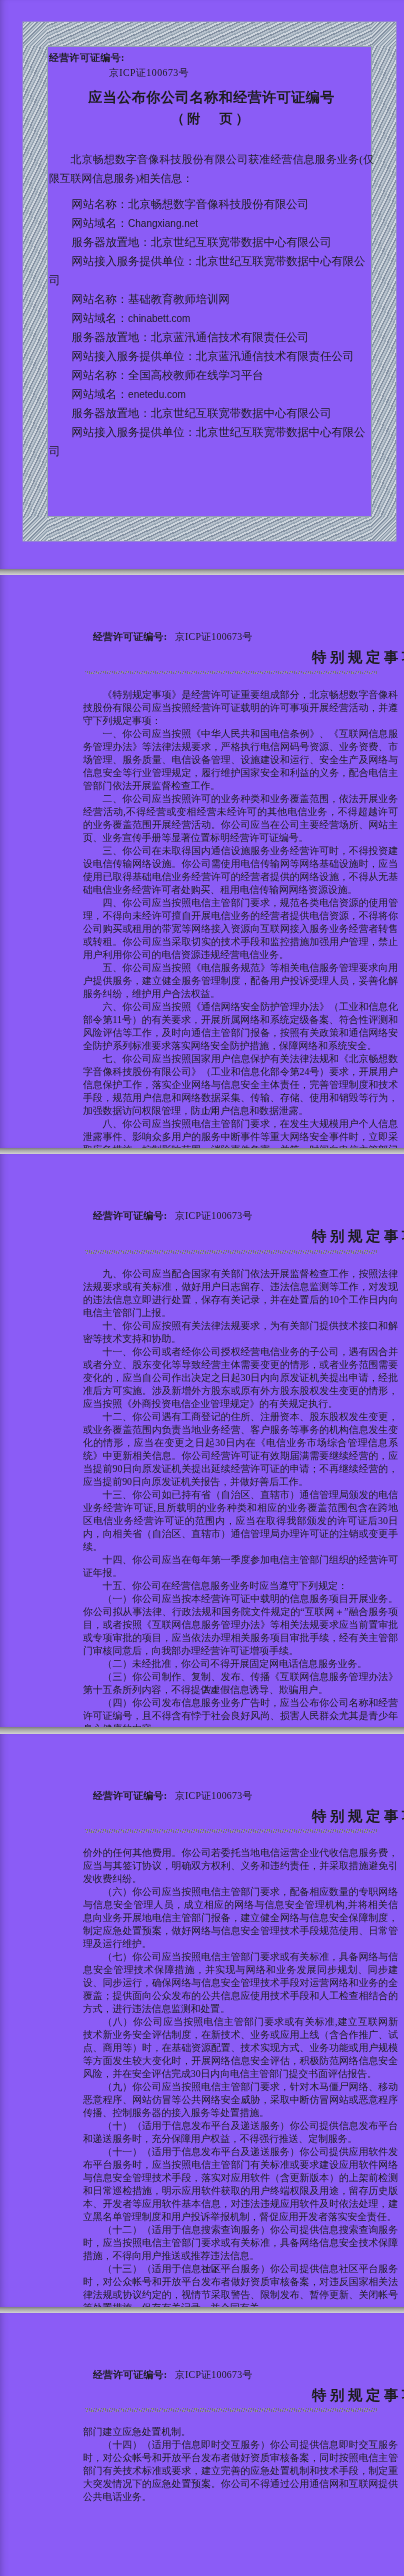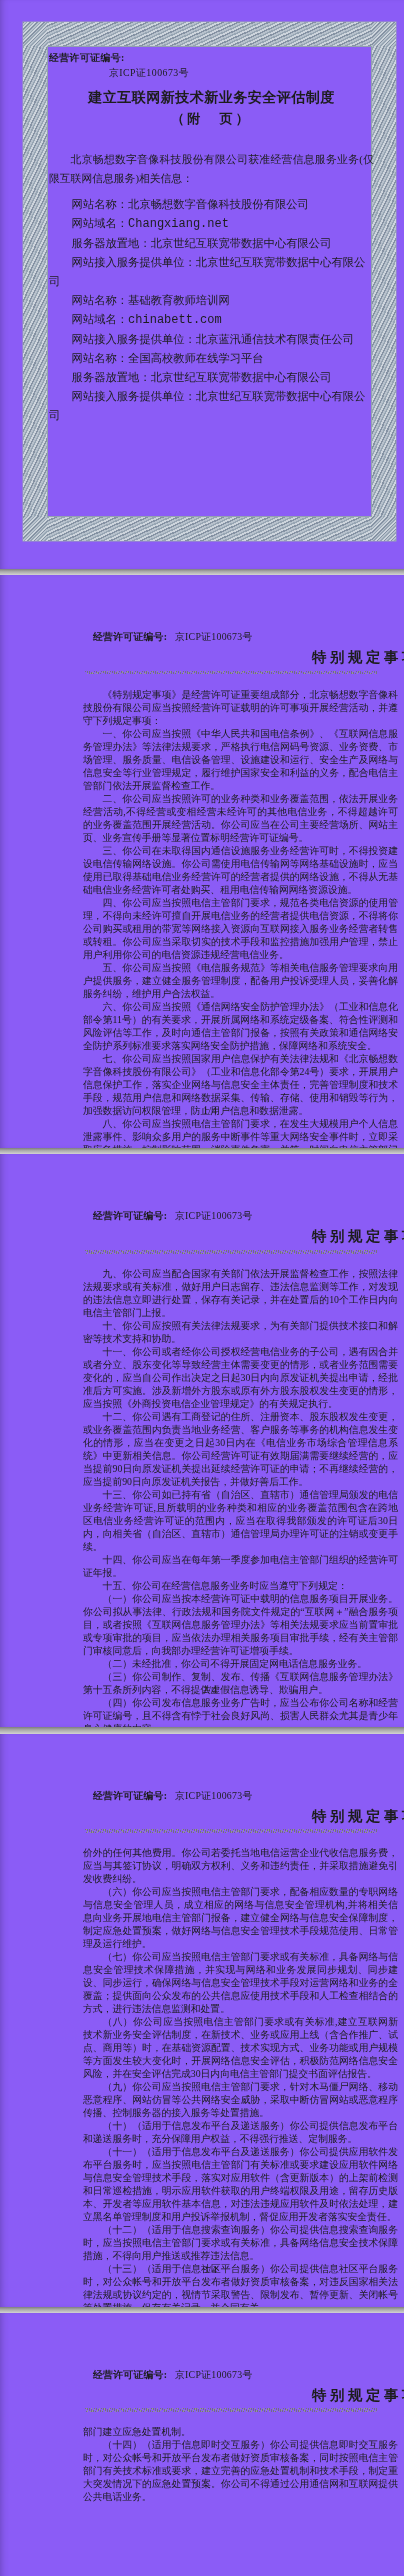--- a/index.html
+++ b/index.html
@@ -15,21 +15,21 @@
             border-image:repeating-linear-gradient(135deg,#8592a3 0 2.1px,#b7c1cc 2.1px 4.6px,#97a5b3 4.6px 6.7px,#cdd4dc 6.7px 9.3px) 46;
             box-shadow:inset 0 0 0 1px #93a1b0, 0 0 0 0.5px #9aa7b4;}
   .p1-body{position:absolute;left:49px;right:46px;top:52px;bottom:54px;}
   .lic-label1{font-size:9.8px;font-weight:bold;letter-spacing:0.5px;}
   .lic-num1{font-size:9.8px;margin:2.1px 0 0 60px;letter-spacing:0.5px;}
   .cert-title{font-size:14px;font-weight:bold;text-align:center;margin:9.3px 0 0 0;letter-spacing:0.5px;}
   .cert-sub{font-size:13px;font-weight:bold;text-align:center;margin:3px 0 0 0;letter-spacing:3.1px;}
   .intro{font-size:10.8px;line-height:19px;margin:21.6px 0 0 0;text-indent:2em;text-align:justify;word-break:break-all;}
   .kvs{margin-top:7.2px;}
   .kv{font-size:11.3px;line-height:19px;margin:0;text-indent:2em;text-align:left;word-break:break-all;}
-  .kv .mono{font-family:Liberation Mono, monospace;font-size:12px;}
+  .kv .mono{font-family:Liberation Sans, sans-serif;font-size:10px;}
 
   
   .pgn{height:573px;}
   .pg-last{height:561px;}
   .ph{margin:56px 0 0 52px;font-size:9.8px;}
   .ph .lab{font-weight:bold;letter-spacing:0.3px;}
   .ph .num{margin-left:5.2px;letter-spacing:0.3px;}
   .pt{font-size:14.4px;font-weight:bold;text-align:right;letter-spacing:3.6px;margin:4.1px 0 0 0;}
   .squig{width:292px;height:3.6px;margin:3.6px auto 0 auto;opacity:.85;
          background:
@@ -43,34 +43,36 @@
 </head>
 <body>
 
 <div class="canvas">
 
   <section class="page pg1">
     <div class="p1-frame"></div>
     <div class="p1-body">
       <div class="lic-label1">经营许可证编号:</div>
       <div class="lic-num1">京ICP证100673号</div>
-      <div class="cert-title">建立互联网新技术新业务安全评估制度</div>
+      <div class="cert-title">应当公布你公司名称和经营许可证编号</div>
       <div class="cert-sub">（附　页）</div>
       <p class="intro">北京畅想数字音像科技股份有限公司获准经营信息服务业务(仅限互联网信息服务)相关信息：</p>
       <div class="kvs">
         <p class="kv"><span class="lab">网站名称：</span><span>北京畅想数字音像科技股份有限公司</span></p>
         <p class="kv"><span class="lab">网站域名：</span><span class="mono">Changxiang.net</span></p>
         <p class="kv"><span class="lab">服务器放置地：</span><span>北京世纪互联宽带数据中心有限公司</span></p>
         <p class="kv"><span class="lab">网站接入服务提供单位：</span><span>北京世纪互联宽带数据中心有限公司</span></p>
 
         <p class="kv"><span class="lab">网站名称：</span><span>基础教育教师培训网</span></p>
         <p class="kv"><span class="lab">网站域名：</span><span class="mono">chinabett.com</span></p>
+        <p class="kv"><span class="lab">服务器放置地：</span><span>北京蓝汛通信技术有限责任公司</span></p>
         <p class="kv"><span class="lab">网站接入服务提供单位：</span><span>北京蓝汛通信技术有限责任公司</span></p>
 
         <p class="kv"><span class="lab">网站名称：</span><span>全国高校教师在线学习平台</span></p>
+        <p class="kv"><span class="lab">网站域名：</span><span class="mono">enetedu.com</span></p>
         <p class="kv"><span class="lab">服务器放置地：</span><span>北京世纪互联宽带数据中心有限公司</span></p>
         <p class="kv"><span class="lab">网站接入服务提供单位：</span><span>北京世纪互联宽带数据中心有限公司</span></p>
       </div>
     </div>
   </section>
 
   <div class="gap"></div>
 
   <section class="page pgn">
     <div class="ph">

